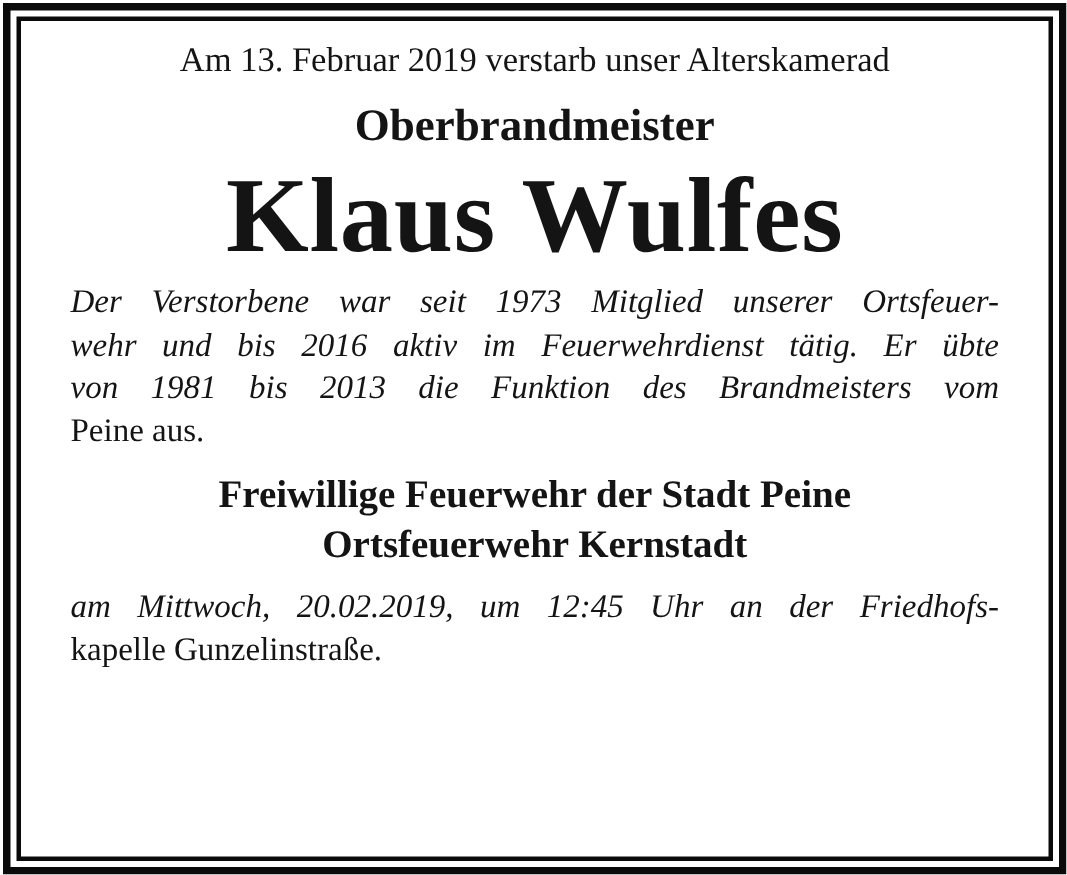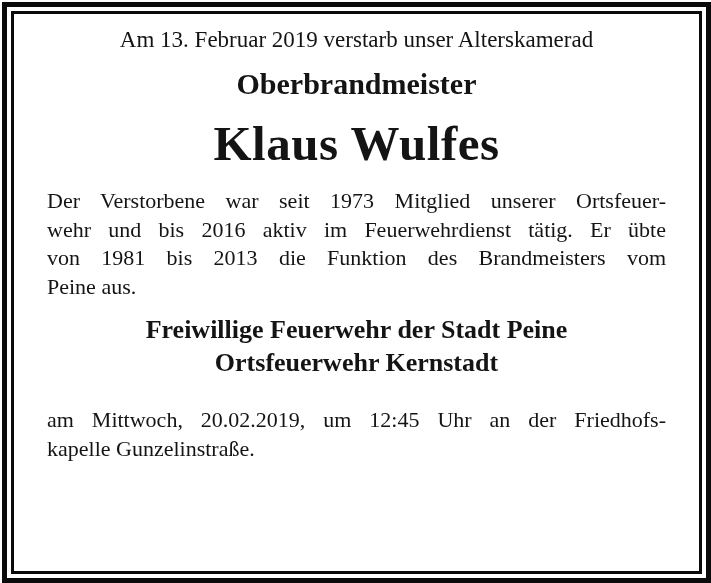--- a/index.html
+++ b/index.html
@@ -43,40 +43,41 @@
   }
   .rank {
     margin: 12px;
     font-size: 30px;
     line-height: 35px;
     font-weight: bold;
     text-align: center;
   }
   .name {
     margin: 12px 0 12px 0;
-    font-size: 49px;
+    font-size: 71px;
     line-height: 62px;
     font-weight: bold;
     text-align: center;
     letter-spacing: 0.5px;
   }
   .para {
     margin: 0 0 12px 0;
     font-size: 22px;
     line-height: 28.5px;
   }
   .para .jl {
     text-align: justify;
     text-align-last: justify;
+    font-style: italic;
   }
   .para .ll {
     text-align: left;
   }
   .org {
-    margin: 0 0 27px 0;
+    margin: 0 0 11px 0;
     font-size: 26px;
     line-height: 33px;
     font-weight: bold;
     text-align: center;
   }
   .para.last { margin-bottom: 0; }
 </style>
 </head>
 <body>
 

